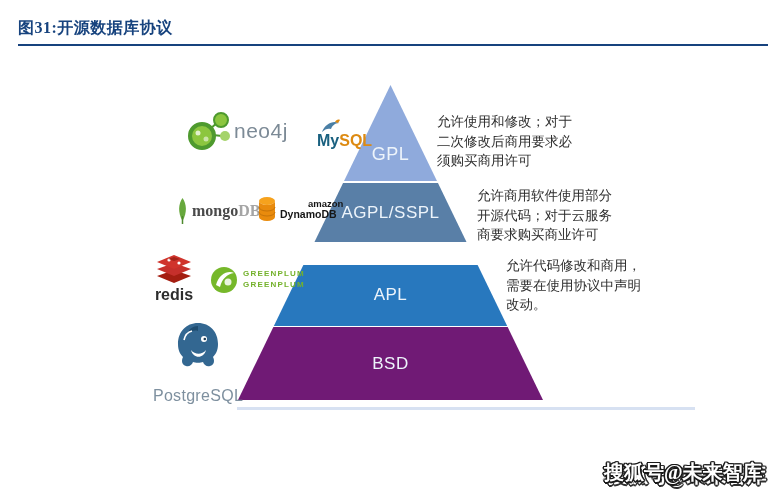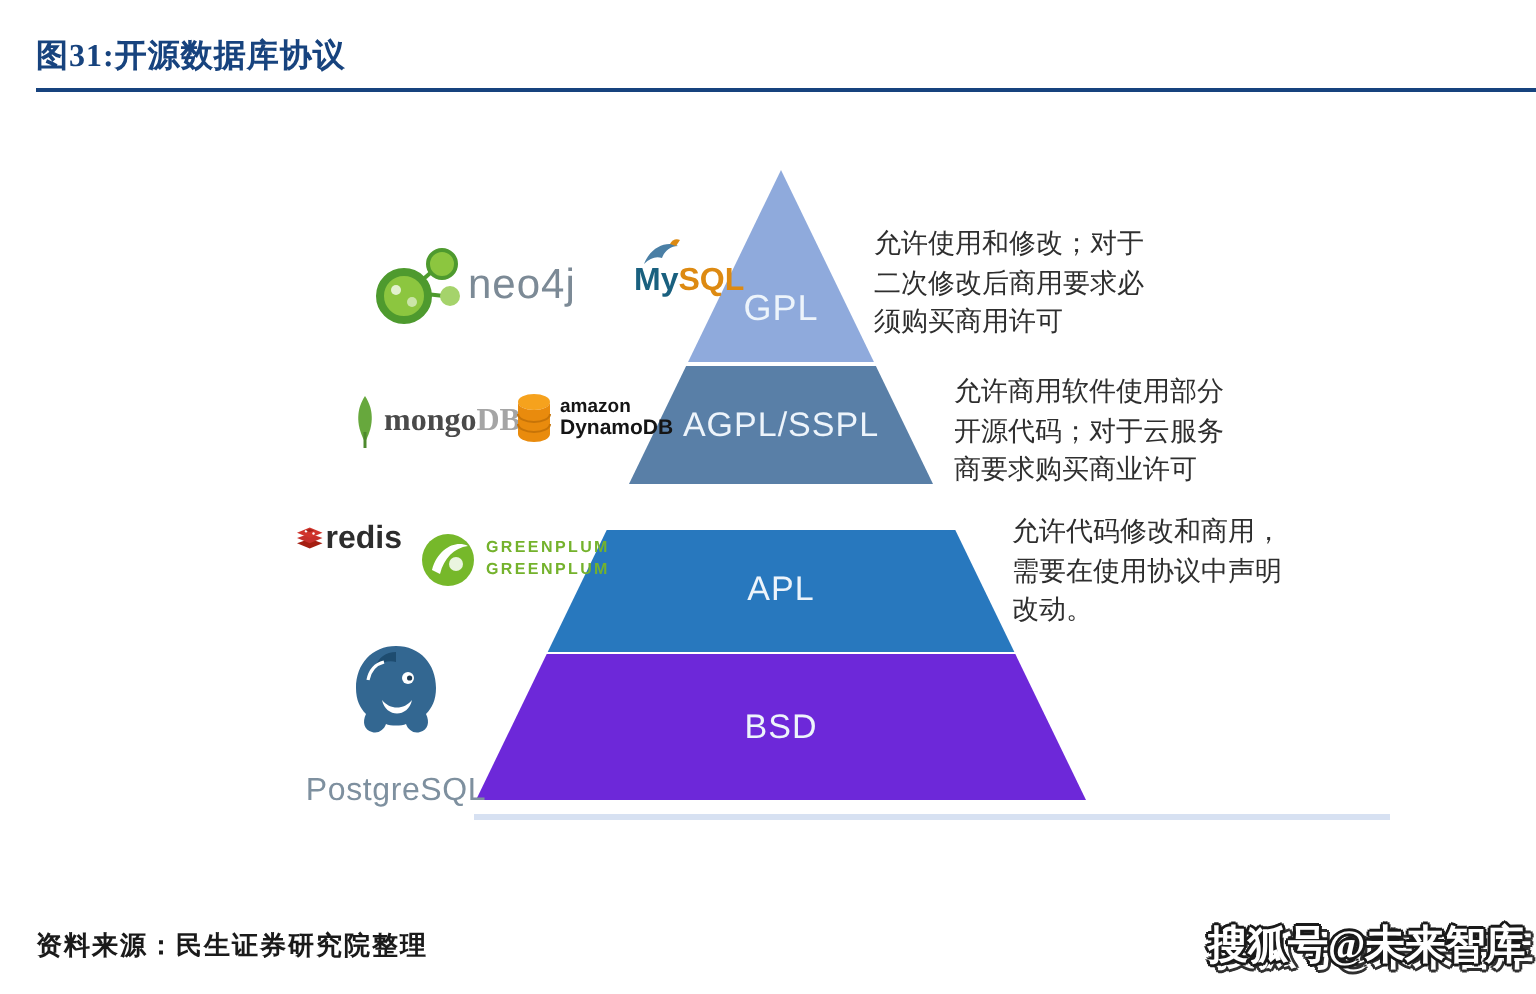--- a/index.html
+++ b/index.html
@@ -30,34 +30,34 @@
   
   .note{position:absolute;font-family:"Liberation Serif",serif;color:#2E2E2E;
         white-space:pre-line;font-size:13.5px;line-height:1.45;}
   .note1{left:437px;top:112px;width:165px;}
   .note2{left:477px;top:186px;width:165px;}
   .note3{left:506px;top:256px;width:175px;}
   .note4{left:533px;top:326px;width:200px;}
 
   
   .logo{position:absolute;display:flex;align-items:center;}
-  .logo-neo4j{left:186px;top:120px;}
+  .logo-neo4j{left:186px;top:108px;}
   .neo4j-text{margin-left:2px;font-size:21px;color:#7C8A96;letter-spacing:.5px;}
   .logo-mysql{left:283px;top:119px;width:66px;height:42px;display:block;}
   .mysql-dolphin{position:absolute;right:8px;top:0;}
   .mysql-text{position:absolute;left:0;top:13px;font-size:16px;font-weight:bold;white-space:nowrap;margin-left:34px;}
   .mysql-my{color:#19607F;} .mysql-sql{color:#DD8A12;}
   .logo-mongodb{left:176px;top:198px;}
   .mongo-text{margin-left:3px;font-family:"Liberation Serif",serif;font-weight:bold;font-size:16px;white-space:nowrap;}
   .mongo-a{color:#4A4A4A;} .mongo-b{color:#A5A5A5;}
   .logo-dynamodb{left:257px;top:196px;}
   .dyn-text{margin-left:3px;line-height:1.1;}
-  .dyn-l1{font-size:9.5px;font-weight:bold;color:#151515;}
+  .dyn-l1{font-size:9.5px;font-weight:bold;color:#151515;margin-left:28px;}
   .dyn-l2{font-size:10.5px;font-weight:bold;color:#151515;}
-  .logo-redis{left:147px;top:254px;flex-direction:row;width:54px;}
+  .logo-redis{left:147px;top:254px;flex-direction:column;width:54px;}
   .redis-text{font-size:16px;font-weight:bold;color:#2D2D2D;margin-top:2px;}
   .logo-greenplum{left:209px;top:265px;}
   .gp-text{margin-left:4px;line-height:1.35;}
   .gp-line{font-size:8px;font-weight:bold;color:#74B22C;letter-spacing:1.2px;}
   .logo-postgresql{left:150px;top:320px;flex-direction:column;width:96px;}
   .pg-text{font-size:16px;color:#7E909F;margin-top:11px;letter-spacing:.3px;}
 
   
   .source{position:absolute;left:18px;top:464px;font-family:"Liberation Serif",serif;
           font-weight:bold;font-size:13px;color:#1A1A1A;letter-spacing:1px;}
@@ -82,21 +82,21 @@
     </div>
     <div class="gap"></div>
     <div class="band band-agpl" style="background: rgb(89, 127, 167);">
       <span class="band-label">AGPL/SSPL</span>
     </div>
     <div class="gap"></div>
     <div class="band band-apl" style="background: rgb(40, 120, 190); margin-top: 21px;">
       <span class="band-label">APL</span>
     </div>
     <div class="gap"></div>
-    <div class="band band-bsd" style="background: #6d28d9;">
+    <div class="band band-bsd" style="background: #701a75;">
       <span class="band-label">BSD</span>
     </div>
   </div>
   <div class="underline-strip"></div>
 
   <div class="note note2">允许商用软件使用部分
 开源代码；对于云服务
 商要求购买商业许可</div>
   <div class="note note1">允许使用和修改；对于
 二次修改后商用要求必
@@ -176,19 +176,18 @@
       <path d="M27 3 C39 3 47 12 47 24 C47 30 45 34 42 37 C44 41 43 45 39 46 C36 47 33 45 32 42 C30 43 24 43 22 42 C21 45 18 47 15 46 C11 45 10 41 12 37 C9 34 7 30 7 24 C7 12 15 3 27 3 Z" fill="#336791"></path>
       <path d="M27 6 C22 6 18 9 17 13 C20 11 24 10 27 11 Z" fill="#1E4C70"></path>
       <circle cx="33" cy="19" r="3" fill="#ffffff"></circle>
       <circle cx="33.8" cy="19" r="1.3" fill="#1E3A52"></circle>
       <path d="M20 30 C24 35 31 35 35 30 C33 39 22 39 20 30 Z" fill="#ffffff"></path>
       <path d="M13 20 C14 15 17 12 21 11" stroke="#ffffff" stroke-width="1.6" fill="none"></path>
     </svg>
     <span class="pg-text">PostgreSQL</span>
   </div>
 
-  <div class="source">资料来源：民生证券研究院整理</div>
   <div class="watermark">
     <span class="wm-copy wm2">搜狐号@未来智库</span>
     <span class="wm-copy">搜狐号@未来智库</span>
   </div>
 
 </div>
 
 </body></html>

